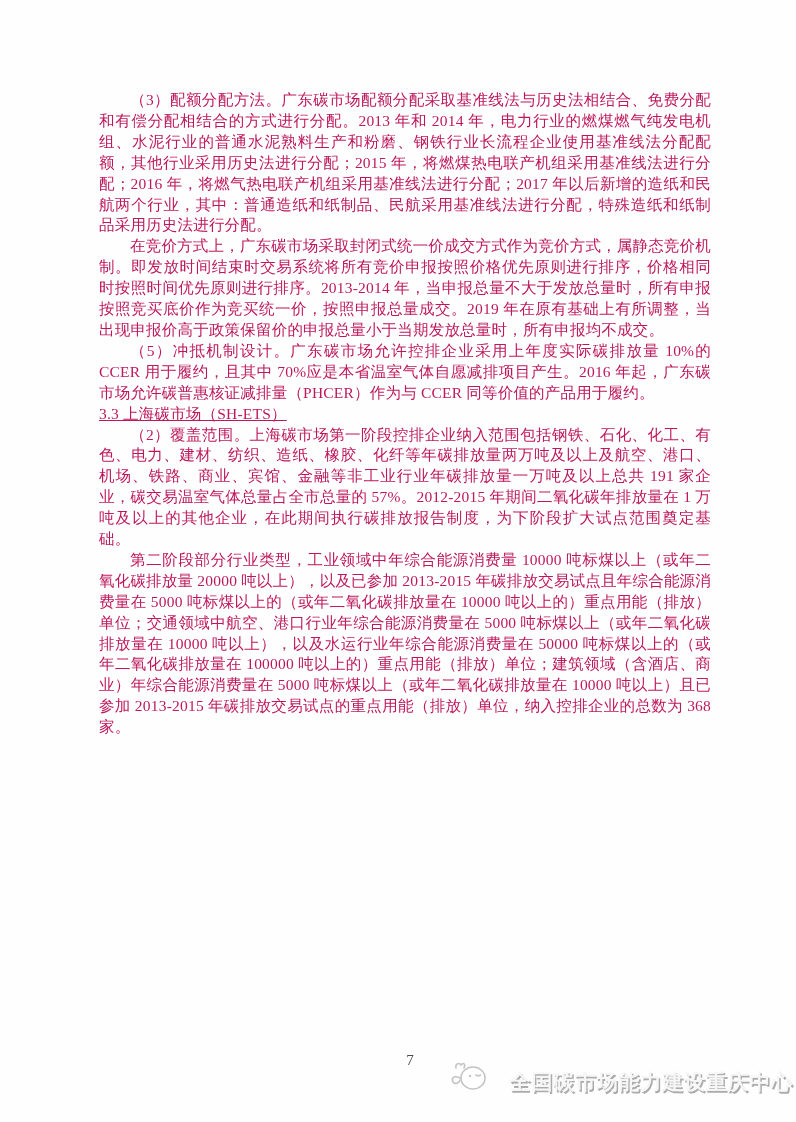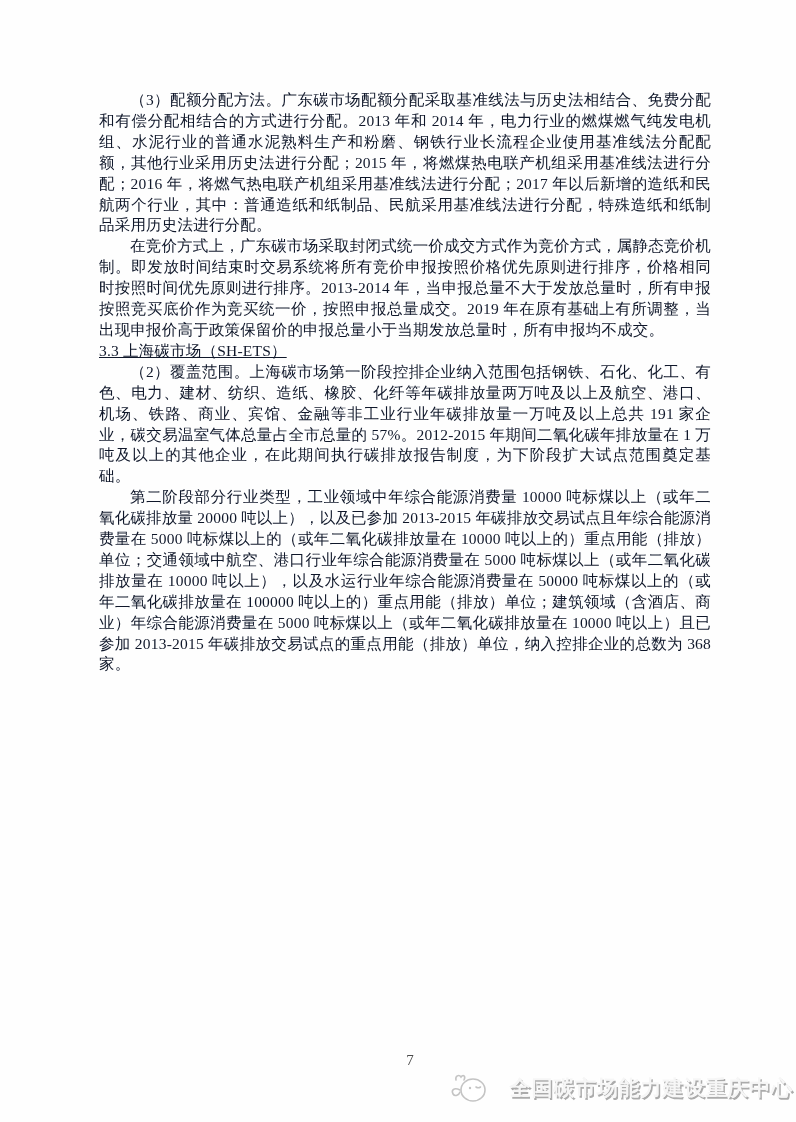--- a/index.html
+++ b/index.html
@@ -13,21 +13,21 @@
     height: 1122px;
     background: #fefefe;
     overflow: hidden;
     font-family: "Liberation Serif", "DejaVu Serif", serif;
   }
   .doc {
     position: absolute;
     left: 99px;
     top: 90px;
     width: 612px;
-    color: #0f172a;
+    color: #be185d;
     font-size: 15.5px;
     line-height: 20.9px;
     text-align: justify;
     letter-spacing: 0.2px;
   }
   .para {
     margin: 0;
     text-indent: 2em;
   }
   .heading {
@@ -51,23 +51,23 @@
     width: 820px;
     top: 0;
     text-align: center;
     font-size: 15px;
     color: #4a4a4a;
     font-family: "Liberation Serif", "DejaVu Serif", serif;
   }
   .watermark {
     position: absolute;
     right: 3px;
-    top: 16px;
+    top: 4px;
     display: flex;
-    align-items: center;
+    align-items: flex-end;
     gap: 20px;
     white-space: nowrap;
   }
   .wm-icon {
     display: inline-block;
     width: 44px;
     height: 40px;
   }
   .wm-text {
     font-family: "Liberation Sans", "DejaVu Sans", sans-serif;
@@ -79,20 +79,21 @@
   }
 </style>
 </head>
 <body>
 
 <div class="page">
 
   <main class="doc">
     <p class="para">（3）配额分配方法。广东碳市场配额分配采取基准线法与历史法相结合、免费分配和有偿分配相结合的方式进行分配。2013 年和 2014 年，电力行业的燃煤燃气纯发电机组、水泥行业的普通水泥熟料生产和粉磨、钢铁行业长流程企业使用基准线法分配配额，其他行业采用历史法进行分配；2015 年，将燃煤热电联产机组采用基准线法进行分配；2016 年，将燃气热电联产机组采用基准线法进行分配；2017 年以后新增的造纸和民航两个行业，其中：普通造纸和纸制品、民航采用基准线法进行分配，特殊造纸和纸制品采用历史法进行分配。</p>
     <p class="para">在竞价方式上，广东碳市场采取封闭式统一价成交方式作为竞价方式，属静态竞价机制。即发放时间结束时交易系统将所有竞价申报按照价格优先原则进行排序，价格相同时按照时间优先原则进行排序。2013-2014 年，当申报总量不大于发放总量时，所有申报按照竞买底价作为竞买统一价，按照申报总量成交。2019 年在原有基础上有所调整，当出现申报价高于政策保留价的申报总量小于当期发放总量时，所有申报均不成交。</p>
+    <p class="para">（5）冲抵机制设计。广东碳市场允许控排企业采用上年度实际碳排放量 10%的 CCER 用于履约，且其中 70%应是本省温室气体自愿减排项目产生。2016 年起，广东碳市场允许碳普惠核证减排量（PHCER）作为与 CCER 同等价值的产品用于履约。</p>
     <h2 class="heading">3.3 上海碳市场（SH-ETS）</h2>
     <p class="para">（2）覆盖范围。上海碳市场第一阶段控排企业纳入范围包括钢铁、石化、化工、有色、电力、建材、纺织、造纸、橡胶、化纤等年碳排放量两万吨及以上及航空、港口、机场、铁路、商业、宾馆、金融等非工业行业年碳排放量一万吨及以上总共 191 家企业，碳交易温室气体总量占全市总量的 57%。2012-2015 年期间二氧化碳年排放量在 1 万吨及以上的其他企业，在此期间执行碳排放报告制度，为下阶段扩大试点范围奠定基础。</p>
     <p class="para">第二阶段部分行业类型，工业领域中年综合能源消费量 10000 吨标煤以上（或年二氧化碳排放量 20000 吨以上），以及已参加 2013-2015 年碳排放交易试点且年综合能源消费量在 5000 吨标煤以上的（或年二氧化碳排放量在 10000 吨以上的）重点用能（排放）单位；交通领域中航空、港口行业年综合能源消费量在 5000 吨标煤以上（或年二氧化碳排放量在 10000 吨以上），以及水运行业年综合能源消费量在 50000 吨标煤以上的（或年二氧化碳排放量在 100000 吨以上的）重点用能（排放）单位；建筑领域（含酒店、商业）年综合能源消费量在 5000 吨标煤以上（或年二氧化碳排放量在 10000 吨以上）且已参加 2013-2015 年碳排放交易试点的重点用能（排放）单位，纳入控排企业的总数为 368 家。</p>
   </main>
 
   <footer class="footer">
     <div class="page-number">7</div>
     <div class="watermark">
       <span class="wm-icon">
         <svg viewBox="0 0 44 40" width="44" height="40" xmlns="http://www.w3.org/2000/svg">

